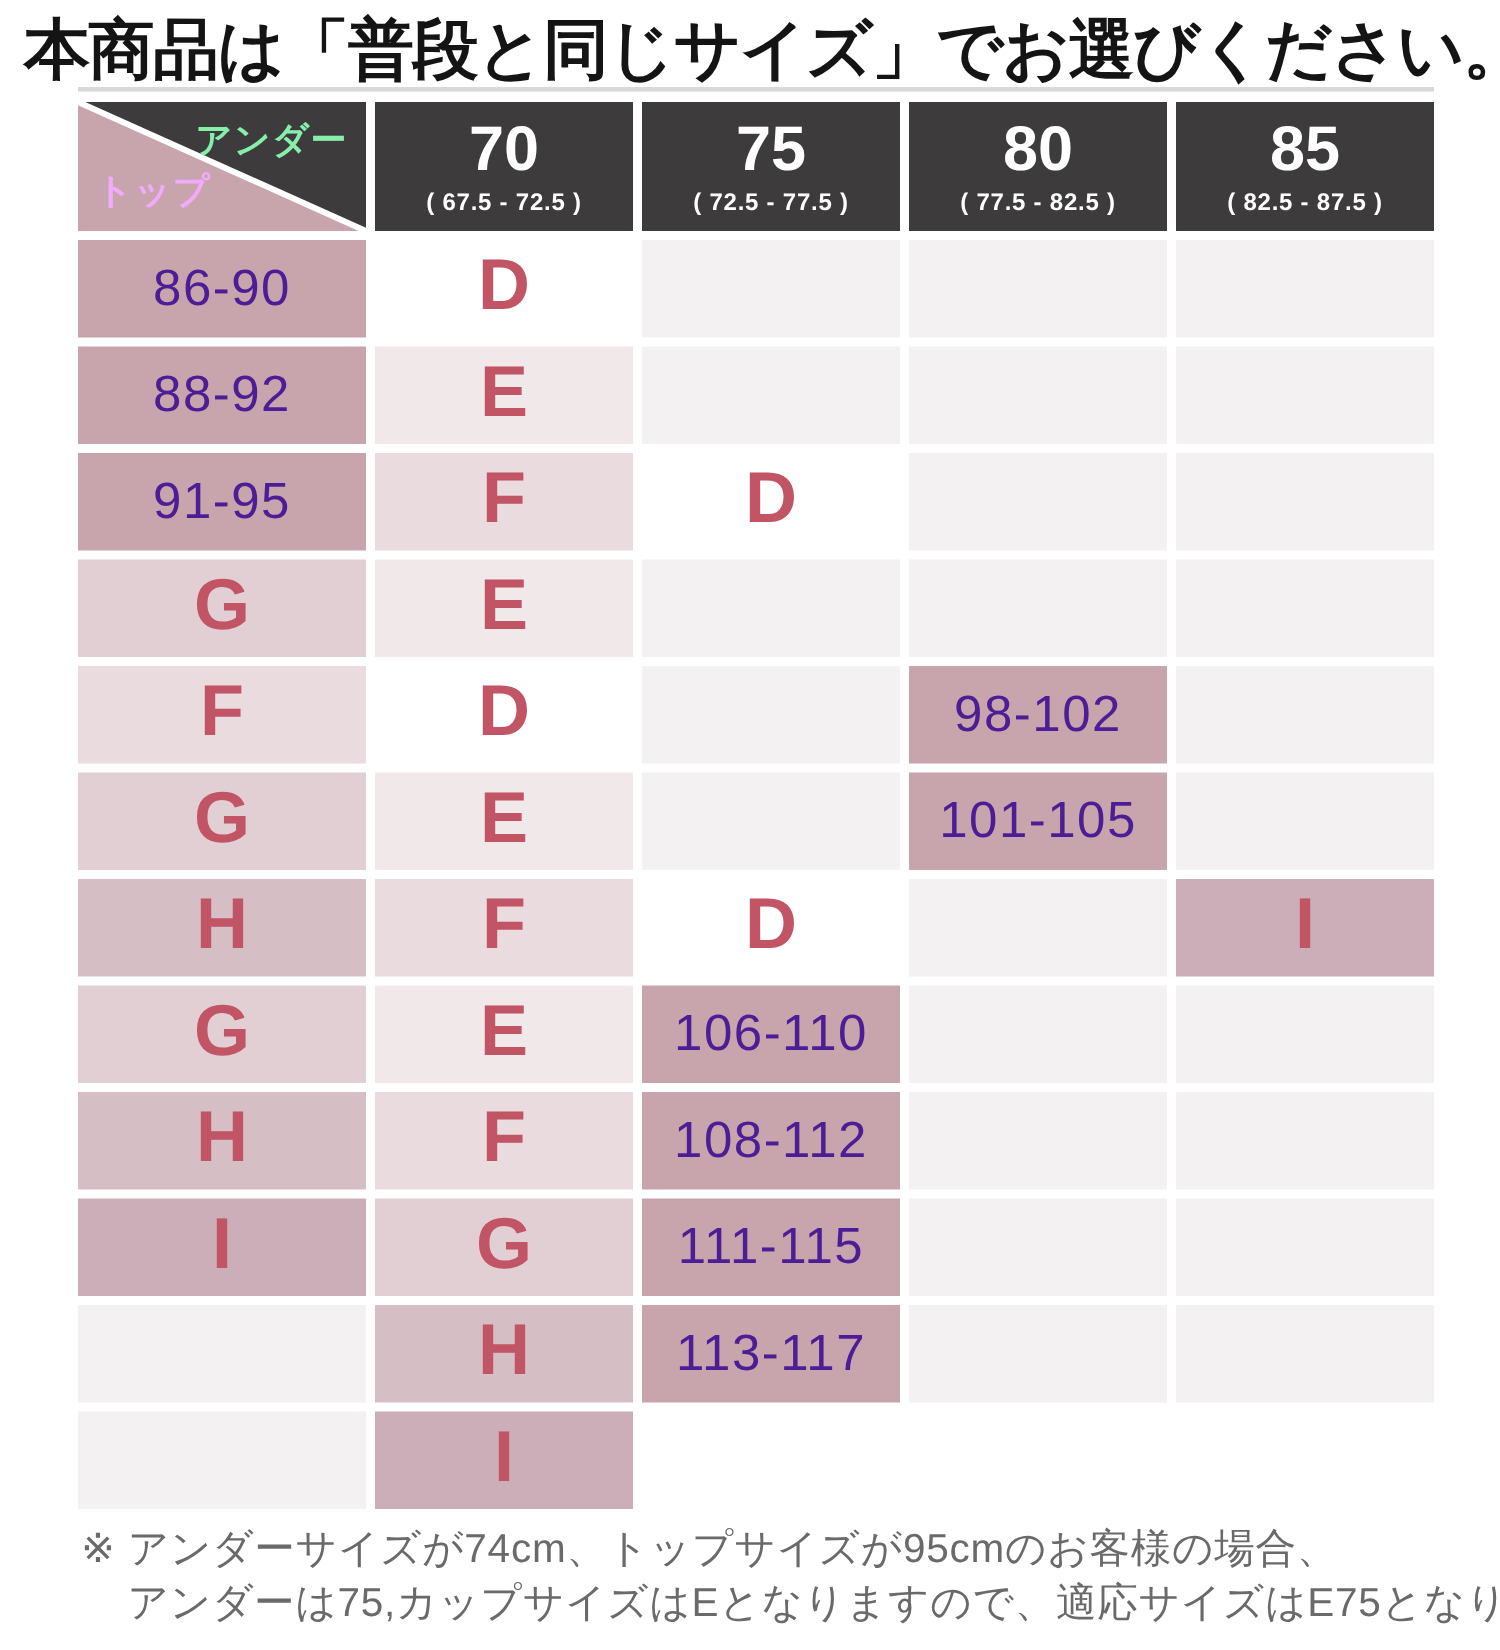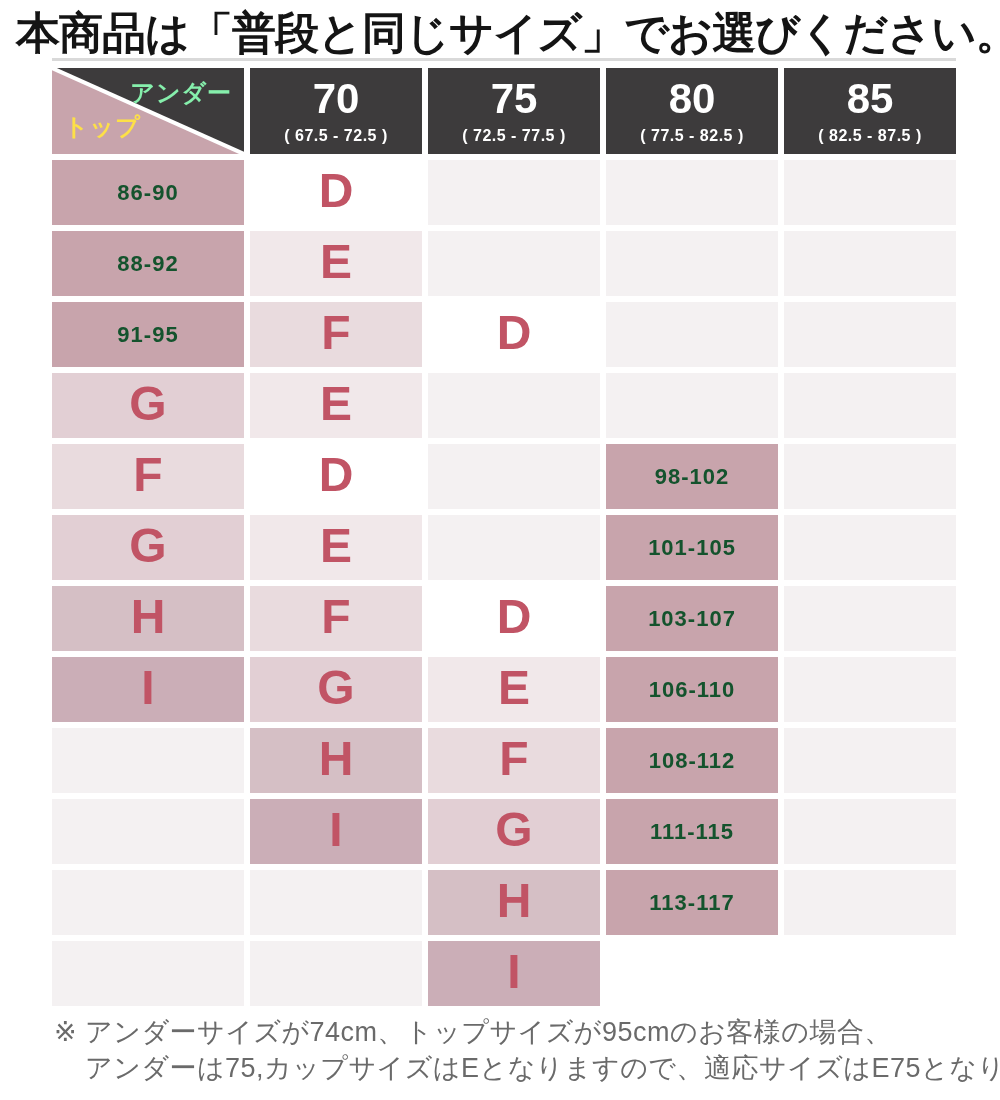--- a/index.html
+++ b/index.html
@@ -52,34 +52,34 @@
   }
   .corner svg { position: absolute; inset: 0; width: 100%; height: 100%; }
   .corner svg polygon { fill: var(--mauve, #c8a4ac); }
   .corner svg line { stroke: #ffffff; stroke-width: 4; }
   .corner .under-label {
     position: absolute; top: 9px; right: 12px;
     color: #86efac; font-size: 24px; font-weight: bold; letter-spacing: 1px;
   }
   .corner .top-label {
     position: absolute; bottom: 11px; left: 12px;
-    color: #fde047; font-size: 24px; font-weight: bold; letter-spacing: 1px;
+    color: #f0abfc; font-size: 24px; font-weight: bold; letter-spacing: 1px;
   }
   .head {
     background: var(--dark, #3d3b3c);
     flex-direction: column;
     color: #ffffff;
   }
   .head-num { font-size: 42px; font-weight: bold; line-height: 1; }
   .head-range { font-size: 16px; font-weight: 600; margin-top: 7px; letter-spacing: 0.5px; text-align: right; }
   .rowlabel {
     background: var(--mauve, #c8a4ac);
-    color: #14532d;
-    font-size: 22px;
-    font-weight: bold;
+    color: #4c1d95;
+    font-size: 34px;
+    font-weight: normal;
     letter-spacing: 1px;
   }
   .body-cell { background: var(--empty, #f4f1f2); }
   .cup {
     font-size: 48px;
     font-weight: bold;
     color: var(--accent, #c15465);
     line-height: 1;
     padding-bottom: 4px;
   }
@@ -156,21 +156,20 @@
         <div class="cell rowlabel">98-102</div>
         <div class="cell body-cell"></div>
         <div class="cell body-cell cup" style="background: rgb(226, 207, 212);">G</div>
         <div class="cell body-cell cup" style="background: rgb(241, 232, 234);">E</div>
         <div class="cell body-cell"></div>
         <div class="cell rowlabel">101-105</div>
         <div class="cell body-cell"></div>
         <div class="cell body-cell cup" style="background: rgb(213, 191, 197);">H</div>
         <div class="cell body-cell cup" style="background: rgb(233, 219, 222);">F</div>
         <div class="cell body-cell cup" style="background: rgb(255, 255, 255);">D</div>
-        <div class="cell rowlabel">103-107</div>
         <div class="cell body-cell"></div>
         <div class="cell body-cell cup" style="background: rgb(203, 174, 183);">I</div>
         <div class="cell body-cell cup" style="background: rgb(226, 207, 212);">G</div>
         <div class="cell body-cell cup" style="background: rgb(241, 232, 234);">E</div>
         <div class="cell rowlabel">106-110</div>
         <div class="cell body-cell"></div>
         <div class="cell body-cell"></div>
         <div class="cell body-cell cup" style="background: rgb(213, 191, 197);">H</div>
         <div class="cell body-cell cup" style="background: rgb(233, 219, 222);">F</div>
         <div class="cell rowlabel">108-112</div>

